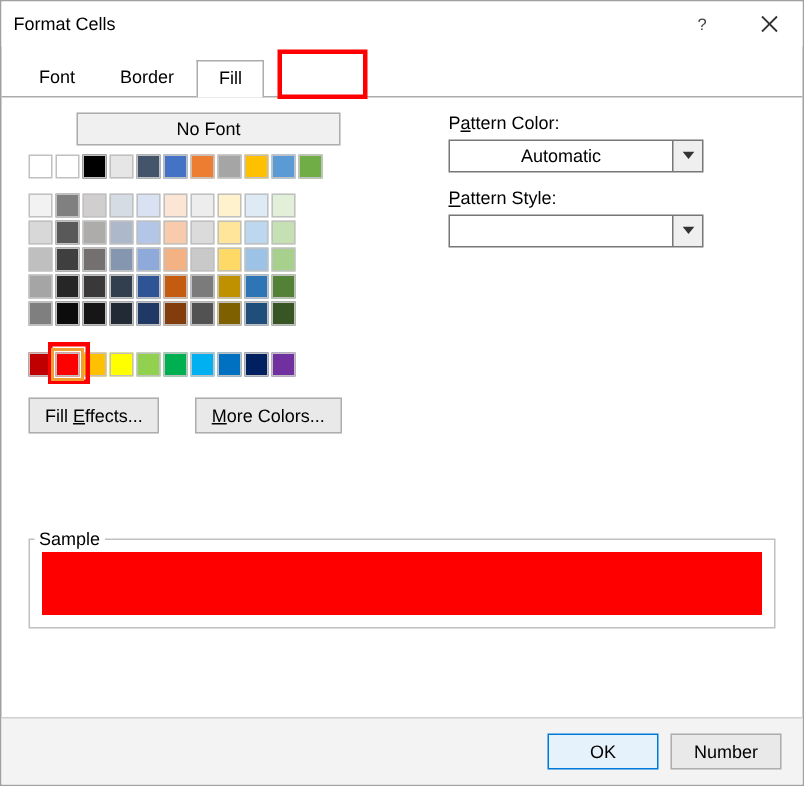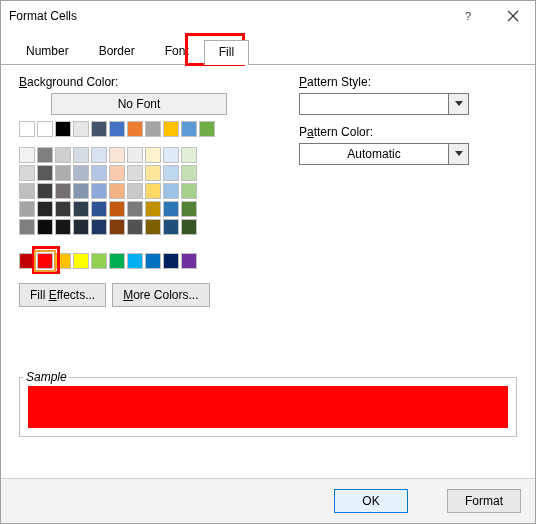--- a/index.html
+++ b/index.html
@@ -107,21 +107,21 @@
     inset:-4px;
     border:2px solid #f0a030;
     pointer-events:none;
   }
   .sw-hl {
      position:absolute;
      border:3px solid red;
      pointer-events:none;
   }
 
-  .btn-row { display:flex; gap:6px; margin-top:14px; }
+  .btn-row { display:flex; gap:24px; margin-top:14px; }
   .winbtn {
     height:24px; padding:0 10px;
     border:1px solid #adadad;
     background:#e9e9e9;
     font-size:12px;
     cursor:pointer;
     display:flex; align-items:center;
   }
   .winbtn .u { text-decoration:underline; }
 
@@ -139,21 +139,21 @@
     background:#efefef;
     display:flex; align-items:center; justify-content:center;
   }
   .dropdown .dd-arrow svg { width:8px; height:6px; }
 
   .r-block { margin-bottom:10px; }
 
   .sample-group {
     margin-top: 56px;
   }
-  .sample-label { font-size:12px; position:relative; top:7px; left:4px; background:#fff; padding:0 3px; display:inline-block;font-style:italic;}
+  .sample-label { font-size:12px; position:relative; top:7px; left:4px; background:#fff; padding:0 3px; display:inline-block;}
   .sample-frame {
     border:1px solid #c0c0c0;
     padding:8px;
   }
   .sample-swatch {
     width:100%; height:42px;
     background:#ff0000;
   }
 
   .bottom-btns {
@@ -161,21 +161,21 @@
     margin-top:8px;
   }
   .bottom-btns .winbtn { width:74px; justify-content:center; }
 
   .footer {
     border-top:1px solid #d0d0d0;
     padding: 10px 14px;
     display:flex; justify-content:flex-end; gap:8px;
     background:#f3f3f3;
   }
-  .footer .winbtn { width:74px; justify-content:center;margin-left:31px; }
+  .footer .winbtn { width:74px; justify-content:center; }
   .footer .winbtn.primary { border:1px solid #0078d7; background:#e5f1fb; }
 </style>
 </head>
 <body>
 
 <div class="window">
 
   <div class="titlebar">
     <span class="titlebar-title">Format Cells</span>
     <div class="titlebar-ctrls">
@@ -188,33 +188,31 @@
         <svg viewBox="0 0 12 12">
             <line x1="1" y1="1" x2="11" y2="11" stroke="#333" stroke-width="1.2"></line>
             <line x1="11" y1="1" x2="1" y2="11" stroke="#333" stroke-width="1.2"></line>
           </svg>
       </div>
     </div>
   </div>
 
   <div style="position:relative;">
     <div class="tabs">
-      <div class="tab">Number</div>
+      <div class="tab">Font</div>
       <div class="tab">Border</div>
-      <div class="tab">Font</div>
       <div class="tab active">Fill</div>
     </div>
     <div class="tab-hl" style="left:184px; top:2px; width:60px; height:33px;"></div>
   </div>
 
   <div class="body">
     <div class="columns">
 
       <div class="left">
-        <span class="label"><span class="u">B</span>ackground Color:</span>
 
         <div class="nocolor-btn">No Font</div>
 
         <div class="palette-wrap" id="theme-palette">
             <div class="p-row">
               <div class="sw nocol"></div>
               <div class="sw" style="background: rgb(255, 255, 255);"></div>
               <div class="sw" style="background: rgb(0, 0, 0);"></div>
               <div class="sw" style="background: rgb(231, 230, 230);"></div>
               <div class="sw" style="background: rgb(68, 84, 106);"></div>
@@ -305,51 +303,51 @@
         <div class="btn-row">
           <div class="winbtn">
               <span>Fill <span class="u">E</span>ffects...</span>
             </div>
           <div class="winbtn"><span class="u">M</span>ore Colors...</div>
         </div>
       </div>
 
       <div class="right">
         <div class="r-block">
+          <span class="label">P<span class="u">a</span>ttern Color:</span>
+          <div class="dropdown">
+            <span class="dd-text">Automatic</span>
+            <span class="dd-arrow">
+                <svg viewBox="0 0 8 6">
+                  <polygon points="0,0 8,0 4,5" fill="#333"></polygon>
+                </svg>
+              </span>
+          </div>
+        </div>
+        <div class="r-block">
           <span class="label"><span class="u">P</span>attern Style:</span>
           <div class="dropdown">
             <span class="dd-text"></span>
             <span class="dd-arrow">
                 <svg viewBox="0 0 8 6">
                   <polygon points="0,0 8,0 4,5" fill="#333"></polygon>
                 </svg>
               </span>
           </div>
         </div>
-        <div class="r-block">
-          <span class="label">P<span class="u">a</span>ttern Color:</span>
-          <div class="dropdown">
-            <span class="dd-text">Automatic</span>
-            <span class="dd-arrow">
-                <svg viewBox="0 0 8 6">
-                  <polygon points="0,0 8,0 4,5" fill="#333"></polygon>
-                </svg>
-              </span>
-          </div>
-        </div>
       </div>
     </div>
 
     <div class="sample-group">
       <span class="sample-label">Sample</span>
       <div class="sample-frame">
         <div class="sample-swatch" id="sample-swatch" style="background: rgb(255, 0, 0);"></div>
       </div>
     </div>
 
   </div>
 
   <div class="footer">
     <div class="winbtn primary">OK</div>
-    <div class="winbtn">Format</div>
+    <div class="winbtn">Number</div>
   </div>
 
 </div>
 
 </body></html>

